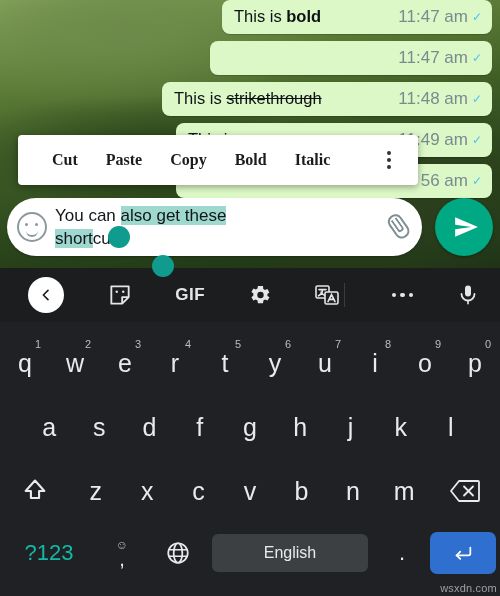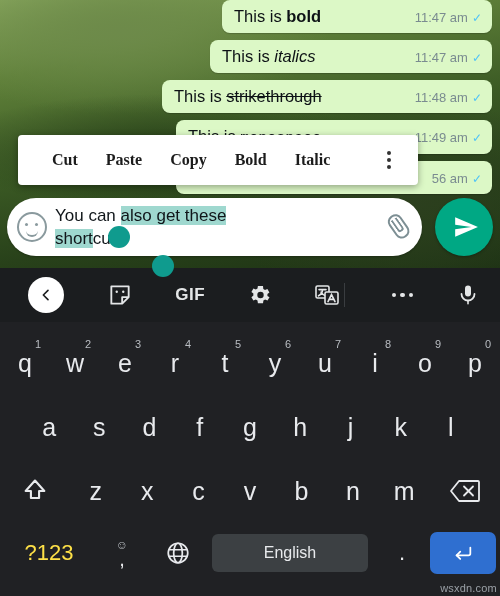--- a/index.html
+++ b/index.html
@@ -33,21 +33,21 @@
     background: #dcf8c6;
     border-radius: 8px;
     padding: 7px 10px 7px 12px;
     margin-bottom: 7px;
     display: flex; align-items: baseline; gap: 6px;
     box-shadow: 0 1px 1px rgba(0,0,0,0.18);
     position: relative;
   }
   .bubble .txt { font-size: 16.5px; color: #0d1216; white-space: nowrap; }
   .bubble .meta { margin-left: auto; display: flex; align-items: center; gap: 4px; }
-  .bubble .time { font-size: 13px; color: #7a8b90; white-space: nowrap; }
+  .bubble .time { font-size: 17px; color: #7a8b90; white-space: nowrap; }
   .tick { color: #4fc3f7; font-size: 12px; line-height: 1; }
   .b-bold { font-weight: bold; }
   .b-ital { font-style: italic; }
   .b-strike { text-decoration: line-through; }
   .b-mono { font-family: "Liberation Mono", monospace; font-size: 15px; }
 
   
   .ctx-menu {
     position: absolute; left: 18px; top: 135px; width: 400px; height: 50px;
     background: #ffffff; border-radius: 4px;
@@ -160,21 +160,21 @@
     color: #e8eaed; font-size: 25px; font-weight: 400;
   }
   .key .num {
     position: absolute; top: 2px; right: 50%; margin-right: -16px;
     font-size: 11px; color: #b9bdc2; font-weight: normal;
   }
   .row2 { padding: 0 24px; }
   .row3 { padding: 0 0; }
   .key.wide { flex: 0 0 70px; }
   .row4 { height: 50px; padding: 0 4px; }
-  .key-num123 { flex: 0 0 90px; font-size: 22px; color: #fde047; }
+  .key-num123 { flex: 0 0 90px; font-size: 22px; color: #14b8a6; }
   .key-comma { flex: 0 0 56px; display: flex; flex-direction: column; align-items: center; justify-content: center; }
   .key-comma .up { font-size: 12px; color: #b9bdc2; line-height: 12px; }
   .key-comma .dn { font-size: 20px; color: #e8eaed; line-height: 16px; }
   .key-globe { flex: 0 0 56px; }
   .key-space {
     flex: 1 1 auto; height: 38px; background: #3c4043; border-radius: 6px;
     display: flex; align-items: center; justify-content: center;
     color: #e8eaed; font-size: 16px; margin: 0 6px;
   }
   .key-period { flex: 0 0 56px; font-size: 22px; }
@@ -198,21 +198,20 @@
 
     <div class="bubble" style="margin-left:60px;">
       <span class="txt"><span>This is </span><b class="b-bold">bold</b></span>
       <span class="meta">
         <span class="time">11:47 am</span>
         <span class="tick">✓</span>
       </span>
     </div>
 
     <div class="bubble" style="margin-left:48px;">
-      <span class="txt"><span>This is </span><i class="b-ital">italics</i></span>
       <span class="meta">
         <span class="time">11:47 am</span>
         <span class="tick">✓</span>
       </span>
     </div>
 
     <div class="bubble" style="margin-left:0px;">
       <span class="txt"><span>This is </span><span class="b-strike">strikethrough</span></span>
       <span class="meta">
         <span class="time">11:48 am</span>

